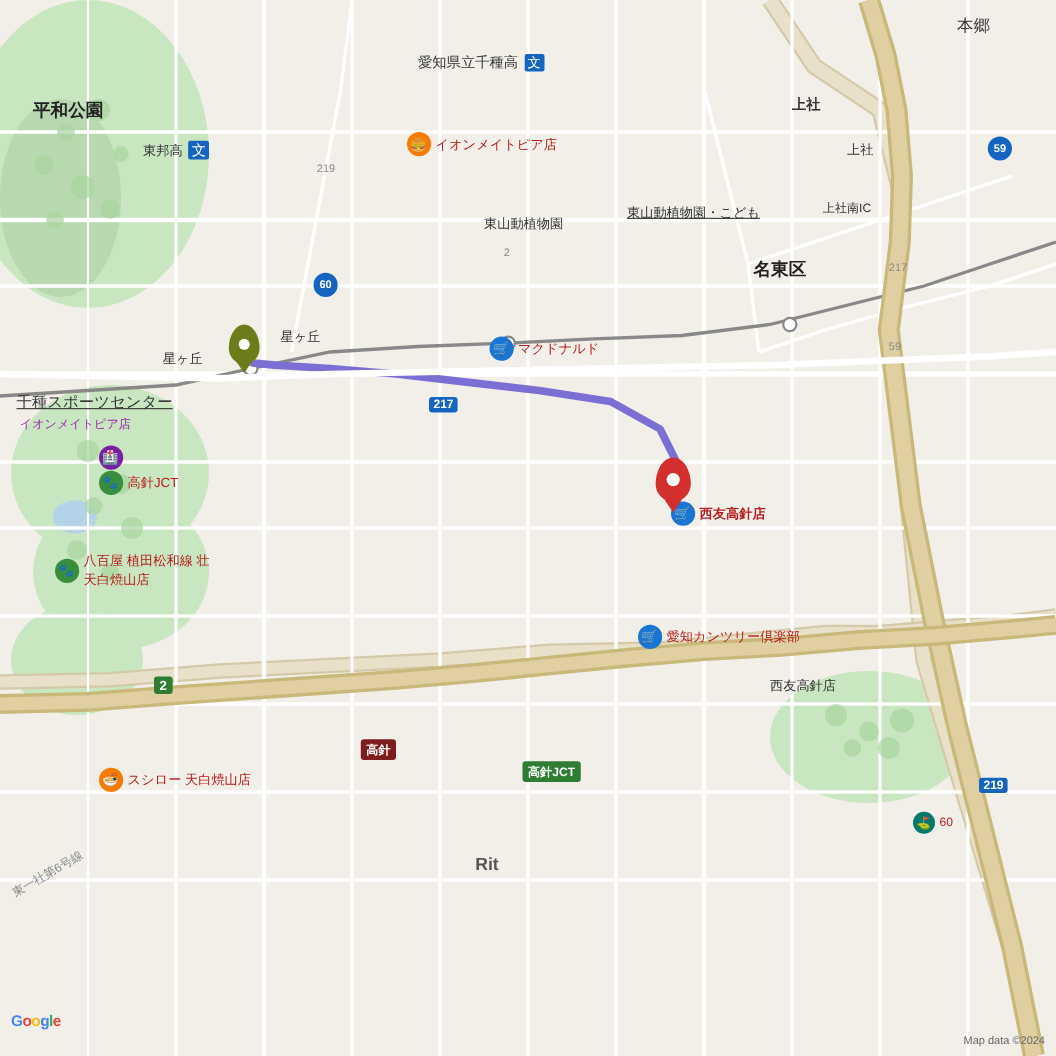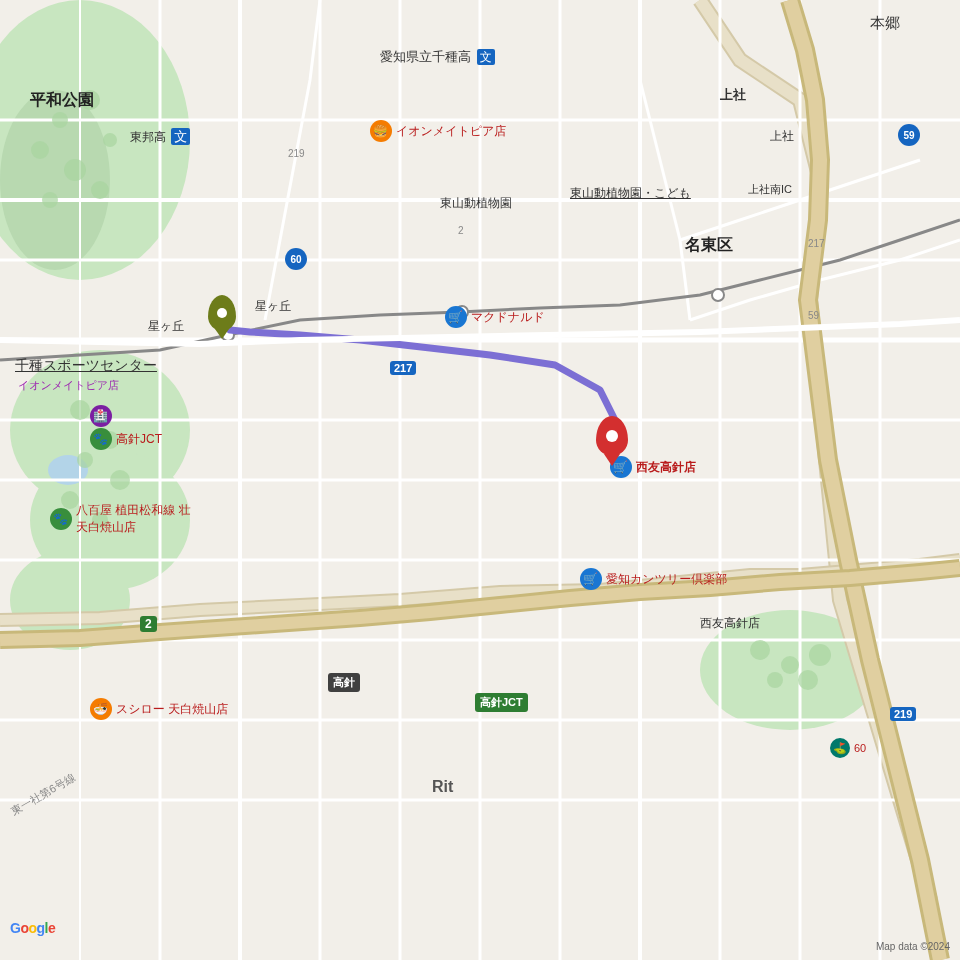--- a/index.html
+++ b/index.html
@@ -337,21 +337,21 @@
   </div>
 
   <div class="poi-marker" style="left:580px;top:568px;">
     <div class="poi-icon blue">🛒</div>
     <span class="poi-label">愛知カンツリー倶楽部</span>
   </div>
 
   <div class="map-label" style="left:700px;top:615px;font-size:12px;">西友高針店</div>
 
   <div style="position:absolute;left:328px;top:672px;">
-    <div style="background:#404040;color:white;padding:2px 5px;font-size:11px;font-weight:bold;border-radius:3px;display:inline-block;">高針</div>
+    <div style="background:#7f1d1d;color:white;padding:2px 5px;font-size:11px;font-weight:bold;border-radius:3px;display:inline-block;">高針</div>
   </div>
 
   <div style="position:absolute;left:475px;top:692px;">
     <div style="background:#2e7d32;color:white;padding:2px 5px;font-size:11px;font-weight:bold;border-radius:3px;display:inline-block;">高針JCT</div>
   </div>
 
   <div class="poi-marker" style="left:90px;top:698px;">
     <div class="poi-icon orange">🍜</div>
     <span class="poi-label">スシロー 天白焼山店</span>
   </div>

